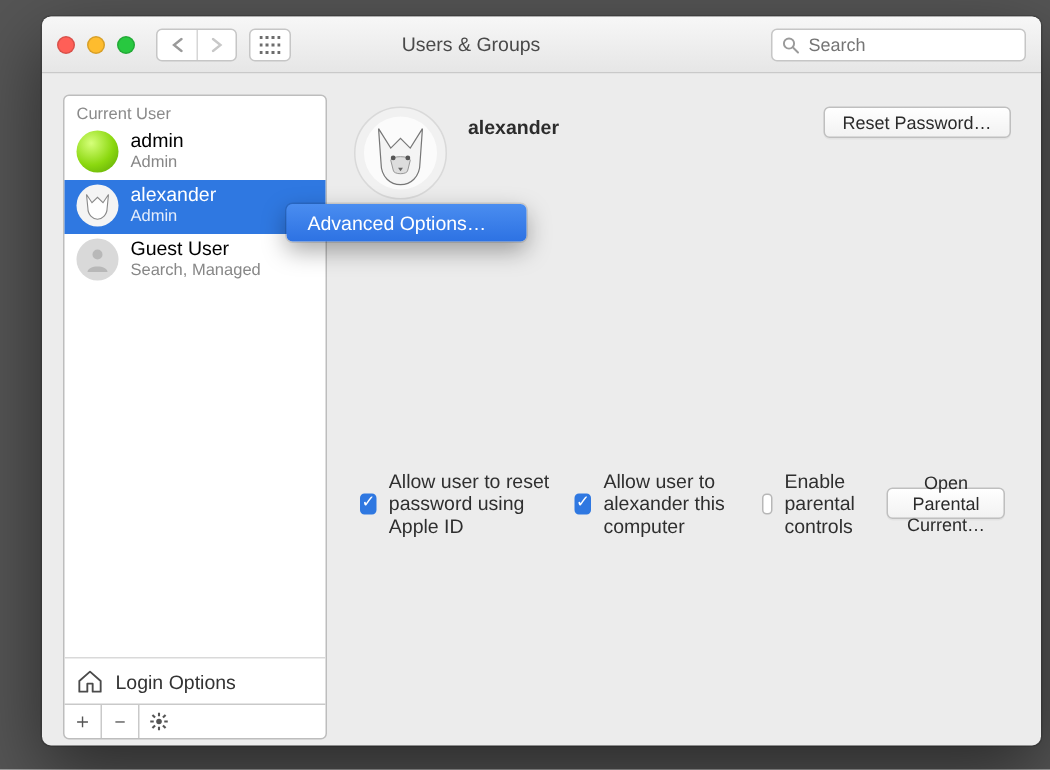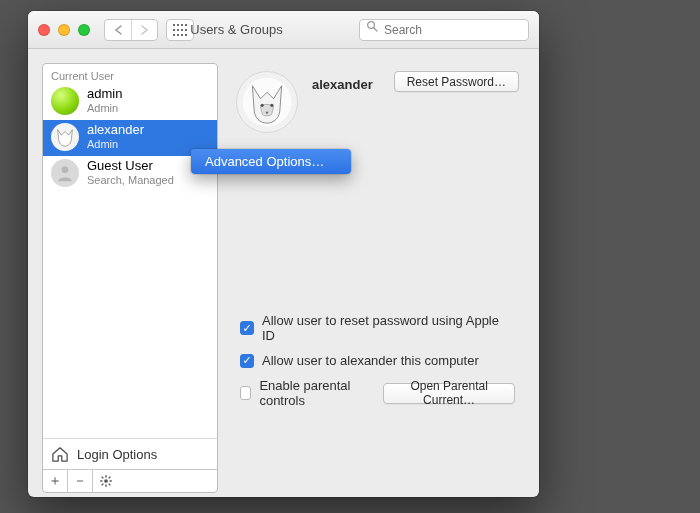--- a/index.html
+++ b/index.html
@@ -7,21 +7,21 @@
       font-family: -apple-system, "Helvetica Neue", Arial, sans-serif;
       font-size: 13px;
       background: #555;
       width: 700px;
       height: 513px;
       overflow: hidden;
     }
     .window {
       position: absolute;
       left: 28px; top: 11px;
-      width: 511px; height: 486px;
+      width: 666px; height: 486px;
       background: #ececec;
       border-radius: 6px;
       box-shadow: 0 18px 50px rgba(0,0,0,0.5), 0 0 0 1px rgba(0,0,0,0.15);
       display: flex;
       flex-direction: column;
     }
     .titlebar {
       height: 38px;
       border-bottom: 1px solid #c9c9c9;
       background: linear-gradient(#f7f7f7,#e6e6e6);
@@ -32,21 +32,21 @@
       gap: 8px;
     }
     .traffic { display: flex; gap: 8px; margin-right: 6px;}
     .dot { width: 12px; height: 12px; border-radius: 50%; border: 0.5px solid rgba(0,0,0,0.15);}
     .dot.red{background:#ff5f57}.dot.yel{background:#febc2e}.dot.grn{background:#28c840}
     .nav-btns { display:flex; border:1px solid #c6c6c6; border-radius:4px; overflow:hidden; background:#fff; height:22px;}
     .nav-btns > div { width:26px; display:flex; align-items:center; justify-content:center; color:#888;}
     .nav-btns > div + div { border-left:1px solid #d6d6d6;}
     .grid-btn { width:28px; height:22px; border:1px solid #c6c6c6; border-radius:4px; background:#fff; display:flex; align-items:center; justify-content:center; color:#666;}
     .title { flex:1; text-align:center; color:#4a4a4a; font-size:13px; font-weight:400; margin-left:-80px;}
-    .search { width:170px; height:22px; border:1px solid #c6c6c6; border-radius:4px; background:#fff; display:flex; gap:6px; padding:0 6px; color:#9a9a9a;}
+    .search { width:170px; height:22px; border:1px solid #c6c6c6; border-radius:4px; background:#fff; display:flex; align-items:center; gap:6px; padding:0 6px; color:#9a9a9a;}
     .search input { border:0; outline:0; flex:1; font-size:12px; background:transparent;}
     .content { flex:1; display:flex; padding:14px 14px 4px 14px; gap:12px;}
     .sidebar {
       width: 176px;
       border: 1px solid #bdbdbd;
       border-radius: 4px;
       background: #ffffff;
       display:flex; flex-direction:column;
       overflow: visible;
       position: relative;
@@ -73,33 +73,33 @@
     .detail-head { display:flex; align-items:flex-start; gap:14px;}
     .big-av { width:62px; height:62px; border-radius:50%; background:#f1f1f1; border:1px solid #d9d9d9; display:flex; align-items:center; justify-content:center;}
     .big-name { font-size:13px; font-weight:600; color:#2c2c2c; padding-top:6px; flex:1;}
     .mac-btn {
       display:inline-flex; align-items:center; justify-content:center;
       height:21px; padding:0 12px;
       background:linear-gradient(#ffffff,#f2f2f2);
       border:1px solid #bfbfbf; border-radius:4px; font-size:12px; color:#2b2b2b;
       box-shadow:0 1px 0 rgba(0,0,0,0.04);
     }
-    .opts { position:absolute; left:10px; right:10px; top:250px; display:flex; flex-direction:column; gap:10px;}
+    .opts { position:absolute; left:10px; right:10px; top:250px; display:flex; flex-direction:row; gap:10px;}
     .chk-row { display:flex; align-items:center; gap:8px; font-size:13px; color:#2f2f2f;}
     .cb { width:14px; height:14px; border:1px solid #b7b7b7; border-radius:3px; background:#fff; display:flex; align-items:center; justify-content:center;}
     .cb.on { background:#2f78e1; border-color:#2f78e1;}
     .cb.on::after { content:"✓"; color:#fff; font-size:11px; line-height:1; }
     .footer { height:44px; display:flex; align-items:center; padding:0 16px; gap:12px;}
     .lock { width:22px; height:26px; position:relative;}
     .lock::before { content:""; position:absolute; left:4px; top:-1px; width:14px; height:12px; border:2px solid #e6a24a; border-bottom:none; border-radius:8px 8px 0 0; transform: rotate(-18deg); transform-origin: right bottom;}
     .lock::after { content:""; position:absolute; left:1px; top:10px; width:20px; height:15px; background:linear-gradient(#f6c15e,#e39a2f); border-radius:3px; border:1px solid #c88726;}
     .help { margin-left:auto; width:20px; height:20px; border-radius:50%; border:1px solid #bfbfbf; background:#fff; color:#6f6f6f; display:flex; align-items:center; justify-content:center; font-size:12px;}
     .context-menu {
       position:absolute;
-      left:148px; top:29px;
+      left:148px; top:16px;
       width:160px;
       background: linear-gradient(#4a8df0,#2d72e3);
       border-radius:4px;
       box-shadow: 0 6px 16px rgba(0,0,0,0.35), 0 0 0 1px rgba(0,0,0,0.1);
       z-index:10;
       padding:2px 0;
     }
     .context-item { color:#fff; font-size:13px; padding:3px 14px;}
     .house-icon svg, .gear-icon svg, .grid-icon svg, .search-icon svg, .fox svg, .sil svg { display:block;}
   </style>

